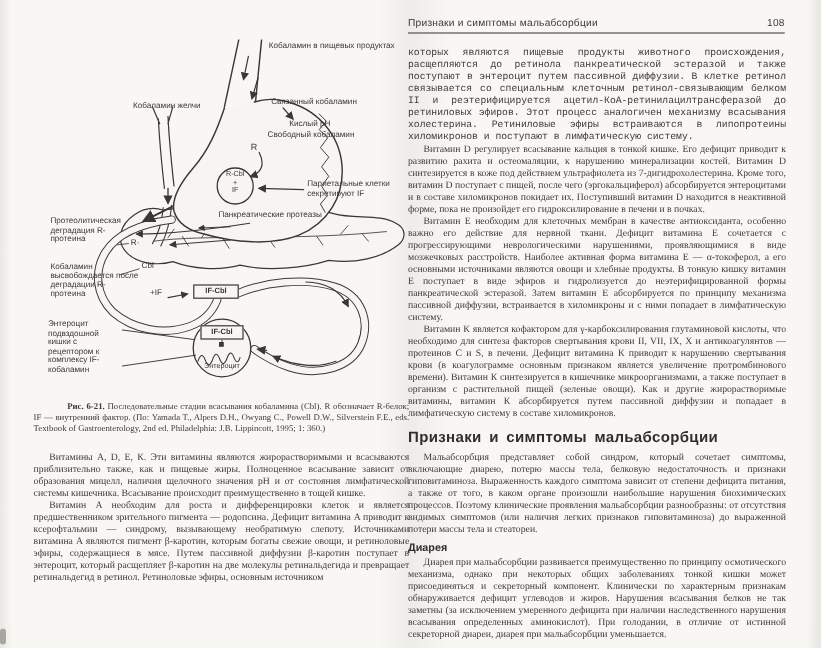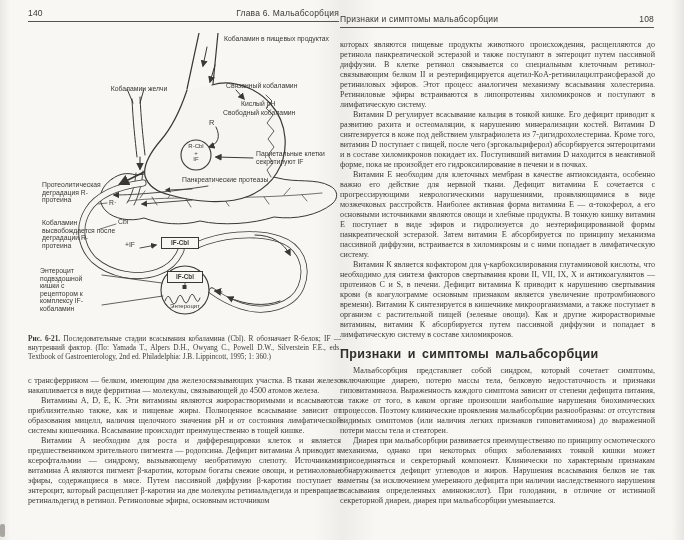--- a/index.html
+++ b/index.html
@@ -17,55 +17,51 @@
   .page-left{left:0;}
   .page-right{left:330px;}
   .runhead{
     position:absolute;display:flex;justify-content:space-between;align-items:flex-end;
     font-family:"Liberation Sans",sans-serif;font-size:8.5px;letter-spacing:0.2px;
     border-bottom:1px solid #55544f;padding-bottom:3px;color:#3a3935;
   }
   .runhead-left{left:28px;top:8px;width:311px;}
   .runhead-right{left:10px;top:14px;width:314px;}
   .bodytext p{margin:0;text-indent:13px;text-align:justify;font-size:8.1px;line-height:10px;}
-  .bodytext p.noind{text-indent:0;}
+  .bodytext p.noind{text-indent:0;font-family:Liberation Mono, monospace;}
   .bodytext-left{position:absolute;left:28px;top:376px;width:313px;}
   .bodytext-right{position:absolute;left:10px;top:40px;width:315px;}
   h2.section{
     font-family:"Liberation Sans",sans-serif;font-size:12.5px;font-weight:bold;
     letter-spacing:0.3px;word-spacing:2.5px;margin:7px 0 5px 0;color:#2f2e2b;
   }
   h3.subsection{
     font-family:"Liberation Sans",sans-serif;font-size:9px;font-weight:bold;
     margin:5px 0 3px 0;color:#2f2e2b;
   }
   .caption{position:absolute;left:28px;top:334px;width:313px;font-size:7.3px;line-height:9px;text-align:justify;}
-  .cap-b{font-weight:bold;}
+  .cap-b{font-weight:bold;margin-left:28px;}
   .figure{position:absolute;left:40px;top:33px;width:304px;height:300px;font-family:"Liberation Sans",sans-serif;}
   .figure svg{position:absolute;left:0;top:0;}
   .fig-label{position:absolute;font-size:6.8px;line-height:7.6px;color:#393834;}
   .fig-label.center{text-align:center;}
   .fig-label.tiny{font-size:6px;line-height:6.6px;}
   .if-box{
     position:absolute;box-sizing:border-box;border:1px solid #393834;background:#f7f6f3;
     font-size:6.3px;font-weight:bold;text-align:center;line-height:10px;color:#393834;
   }
   .smudge{position:absolute;left:0;top:524px;width:5px;height:13px;background:#98958d;border-radius:2px;opacity:.8;}
 </style>
 </head>
 <body>
 
 <div class="spread">
 
   <div class="page page-left">
 
-    <div class="runhead runhead-left">
-      <span>140</span>
-      <span>Глава 6. Мальабсорбция</span>
-    </div>
 
     <div class="figure">
       <svg width="304" height="300" viewBox="0 0 304 300">
         <defs>
           <marker id="ah" viewBox="0 0 10 10" refX="8" refY="5" markerWidth="7" markerHeight="7" orient="auto">
             <path d="M0,0 L10,5 L0,10 z" fill="#393834"></path>
           </marker>
         </defs>
         <g stroke="#393834" fill="none" stroke-linecap="round" stroke-linejoin="round">
 
@@ -139,38 +135,38 @@
       <div class="if-box" style="left:127px;top:238px;width:36px;height:12px;">IF-Cbl</div>
       <div class="fig-label tiny center" style="left:123px;top:270px;width:44px;">Энтероцит</div>
     </div>
 
     <div class="caption">
       <span class="cap-b">Рис. 6-21.</span>
       <span>Последовательные стадии всасывания кобаламина (Cbl). R обозначает R-белок; IF — внутренний фактор. (По: Yamada T., Alpers D.H., Owyang C., Powell D.W., Silverstein F.E., eds. Textbook of Gastroenterology, 2nd ed. Philadelphia: J.B. Lippincott, 1995; 1: 360.)</span>
     </div>
 
     <div class="bodytext bodytext-left">
-      <p class="noind">с трансферрином — белком, имеющим два железосвязывающих участка. В ткани железо накапливается в виде ферритина — молекулы, связывающей до 4500 атомов железа.</p>
       <p>Витамины A, D, E, К. Эти витамины являются жирорастворимыми и всасываются приблизительно также, как и пищевые жиры. Полноценное всасывание зависит от образования мицелл, наличия щелочного значения pH и от состояния лимфатической системы кишечника. Всасывание происходит преимущественно в тощей кишке.</p>
       <p>Витамин A необходим для роста и дифференцировки клеток и является предшественником зрительного пигмента — родопсина. Дефицит витамина A приводит к ксерофтальмии — синдрому, вызывающему необратимую слепоту. Источниками витамина A являются пигмент β-каротин, которым богаты свежие овощи, и ретиноловые эфиры, содержащиеся в мясе. Путем пассивной диффузии β-каротин поступает в энтероцит, который расщепляет β-каротин на две молекулы ретинальдегида и превращает ретинальдегид в ретинол. Ретиноловые эфиры, основным источником</p>
     </div>
   </div>
 
   <div class="page page-right">
 
     <div class="runhead runhead-right">
       <span>Признаки и симптомы мальабсорбции</span>
       <span>108</span>
     </div>
 
     <div class="bodytext bodytext-right">
       <p class="noind">которых являются пищевые продукты животного происхождения, расщепляются до ретинола панкреатической эстеразой и также поступают в энтероцит путем пассивной диффузии. В клетке ретинол связывается со специальным клеточным ретинол-связывающим белком II и реэтерифицируется ацетил-КоА-ретинилацилтрансферазой до ретиниловых эфиров. Этот процесс аналогичен механизму всасывания холестерина. Ретиниловые эфиры встраиваются в липопротеины хиломикронов и поступают в лимфатическую систему.</p>
       <p>Витамин D регулирует всасывание кальция в тонкой кишке. Его дефицит приводит к развитию рахита и остеомаляции, к нарушению минерализации костей. Витамин D синтезируется в коже под действием ультрафиолета из 7-дигидрохолестерина. Кроме того, витамин D поступает с пищей, после чего (эргокальциферол) абсорбируется энтероцитами и в составе хиломикронов покидает их. Поступивший витамин D находится в неактивной форме, пока не произойдет его гидроксилирование в печени и в почках.</p>
       <p>Витамин E необходим для клеточных мембран в качестве антиоксиданта, особенно важно его действие для нервной ткани. Дефицит витамина E сочетается с прогрессирующими неврологическими нарушениями, проявляющимися в виде мозжечковых расстройств. Наиболее активная форма витамина E — α-токоферол, а его основными источниками являются овощи и хлебные продукты. В тонкую кишку витамин E поступает в виде эфиров и гидролизуется до неэтерифицированной формы панкреатической эстеразой. Затем витамин E абсорбируется по принципу механизма пассивной диффузии, встраивается в хиломикроны и с ними попадает в лимфатическую систему.</p>
       <p>Витамин К является кофактором для γ-карбоксилирования глутаминовой кислоты, что необходимо для синтеза факторов свертывания крови II, VII, IX, X и антикоагулянтов — протеинов C и S, в печени. Дефицит витамина К приводит к нарушению свертывания крови (в коагулограмме основным признаком является увеличение протромбинового времени). Витамин К синтезируется в кишечнике микроорганизмами, а также поступает в организм с растительной пищей (зеленые овощи). Как и другие жирорастворимые витамины, витамин К абсорбируется путем пассивной диффузии и попадает в лимфатическую систему в составе хиломикронов.</p>
       <h2 class="section">Признаки и симптомы мальабсорбции</h2>
       <p>Мальабсорбция представляет собой синдром, который сочетает симптомы, включающие диарею, потерю массы тела, белковую недостаточность и признаки гиповитаминоза. Выраженность каждого симптома зависит от степени дефицита питания, а также от того, в каком органе произошли наибольшие нарушения биохимических процессов. Поэтому клинические проявления мальабсорбции разнообразны: от отсутствия видимых симптомов (или наличия легких признаков гиповитаминоза) до выраженной потери массы тела и стеатореи.</p>
+      <h3 class="subsection">Диарея</h3>
       <p>Диарея при мальабсорбции развивается преимущественно по принципу осмотического механизма, однако при некоторых общих заболеваниях тонкой кишки может присоединяться и секреторный компонент. Клинически по характерным признакам обнаруживается дефицит углеводов и жиров. Нарушения всасывания белков не так заметны (за исключением умеренного дефицита при наличии наследственного нарушения всасывания определенных аминокислот). При голодании, в отличие от истинной секреторной диареи, диарея при мальабсорбции уменьшается.</p>
     </div>
   </div>
 
   <div class="smudge"></div>
 </div>
 
 </body></html>

